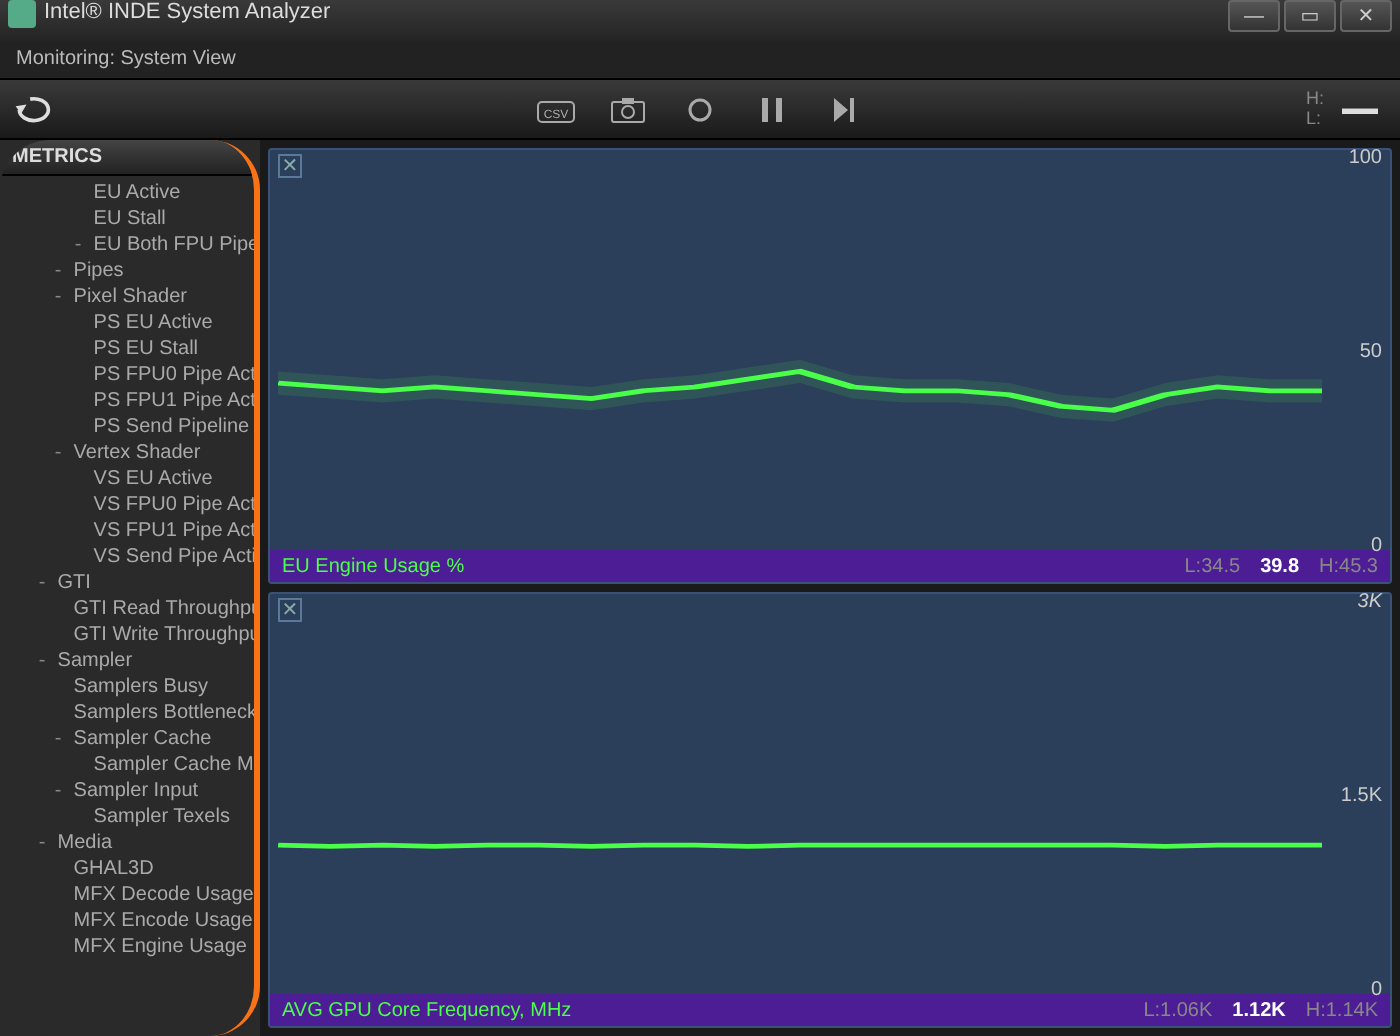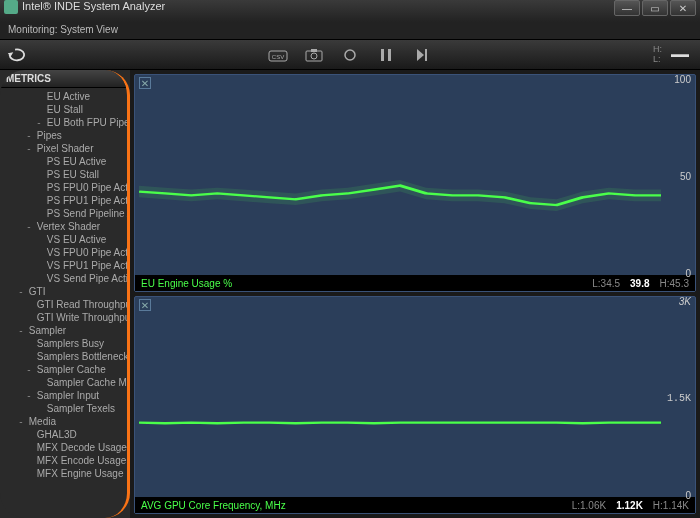--- a/index.html
+++ b/index.html
@@ -18,21 +18,21 @@
 .side-hdr { background: linear-gradient(#444,#222); color: #ddd; font-size: 10px; font-weight: bold; padding: 3px 6px; border-bottom: 1px solid #000; }
 .tree { font-size: 10px; color: #aaa; padding: 2px 0; overflow: hidden; }
 .tree-node { white-space: nowrap; overflow: hidden; padding: 0 2px 0 16px; line-height: 13px; height: 13px; cursor: pointer; }
 .pad1 { padding-left: 16px; } .pad2 { padding-left: 24px; } .pad3 { padding-left: 34px; }
 .tog { display: inline-block; width: 10px; text-align: center; color: #888; }
 .charts { flex: 1; background: #1a1a1a; display: flex; flex-direction: column; padding: 4px; gap: 4px; }
 .chart { flex: 1; position: relative; background: #2b3e5a; border: 1px solid #3a5278; border-radius: 2px; display: flex; flex-direction: column; }
 .chart-x { position: absolute; top: 2px; left: 4px; color: #8aa; font-size: 10px; cursor: pointer; width:12px; height:12px; border:1px solid #5a7a9a; display:flex;align-items:center;justify-content:center;}
 .chart-plot { flex: 1; position: relative; margin: 4px 34px 2px 4px; }
 .ytick { position: absolute; right: -30px; color: #ccc; font-size: 10px; transform: translateY(-50%); }
-.chart-footer { height: 16px; background: #000000; display: flex; align-items: center; padding: 0 6px; font-size: 10px; }
+.chart-footer { height: 16px; background: #4c1d95; display: flex; align-items: center; padding: 0 6px; font-size: 10px; }
 .metric-name { color: #4aff4a; flex: 1; }
 .stat { color: #888; margin-left: 10px; }
 .stat.cur { color: #fff; font-weight: bold; }
 svg.line { position: absolute; inset: 0; width: 100%; height: 100%; }
 svg.line path { fill: none; stroke: #4aff4a; stroke-width: 1.2; }
 svg.line path.band { fill: rgba(80,255,80,0.12); stroke: none; }
 .ico { color:#aaa; display:flex; align-items:center; justify-content:center; width:20px; height:20px; cursor:pointer;}
 </style>
 </head>
 <body>
@@ -150,21 +150,21 @@
           <span class="stat cur">39.8</span>
           <span class="stat">H:45.3</span>
         </div>
       </div>
       <div class="chart">
         <div class="chart-plot">
           <svg class="line" viewBox="0 0 100 100" preserveAspectRatio="none">
             <path d="M 0 62.67 L 5 63.00 L 10 62.67 L 15 63.00 L 20 62.67 L 25 62.67 L 30 63.00 L 35 62.67 L 40 62.67 L 45 63.00 L 50 62.67 L 55 62.67 L 60 62.67 L 65 62.67 L 70 62.67 L 75 62.67 L 80 62.67 L 85 63.00 L 90 62.67 L 95 62.67 L 100 62.67"></path>
           </svg>
           <div class="ytick" style="top: 100%;">0</div>
-          <div class="ytick" style="top: 50%; font-family: Liberation Mono, monospace;">1.5K</div>
+          <div class="ytick" style="top: 50%;">1.5K</div>
           <div class="ytick" style="top: 0%; font-style: italic;">3K</div>
         </div>
         <div class="chart-x">✕</div>
         <div class="chart-footer">
           <span class="metric-name">AVG GPU Core Frequency, MHz</span>
           <span class="stat">L:1.06K</span>
           <span class="stat cur">1.12K</span>
           <span class="stat">H:1.14K</span>
         </div>
       </div>

